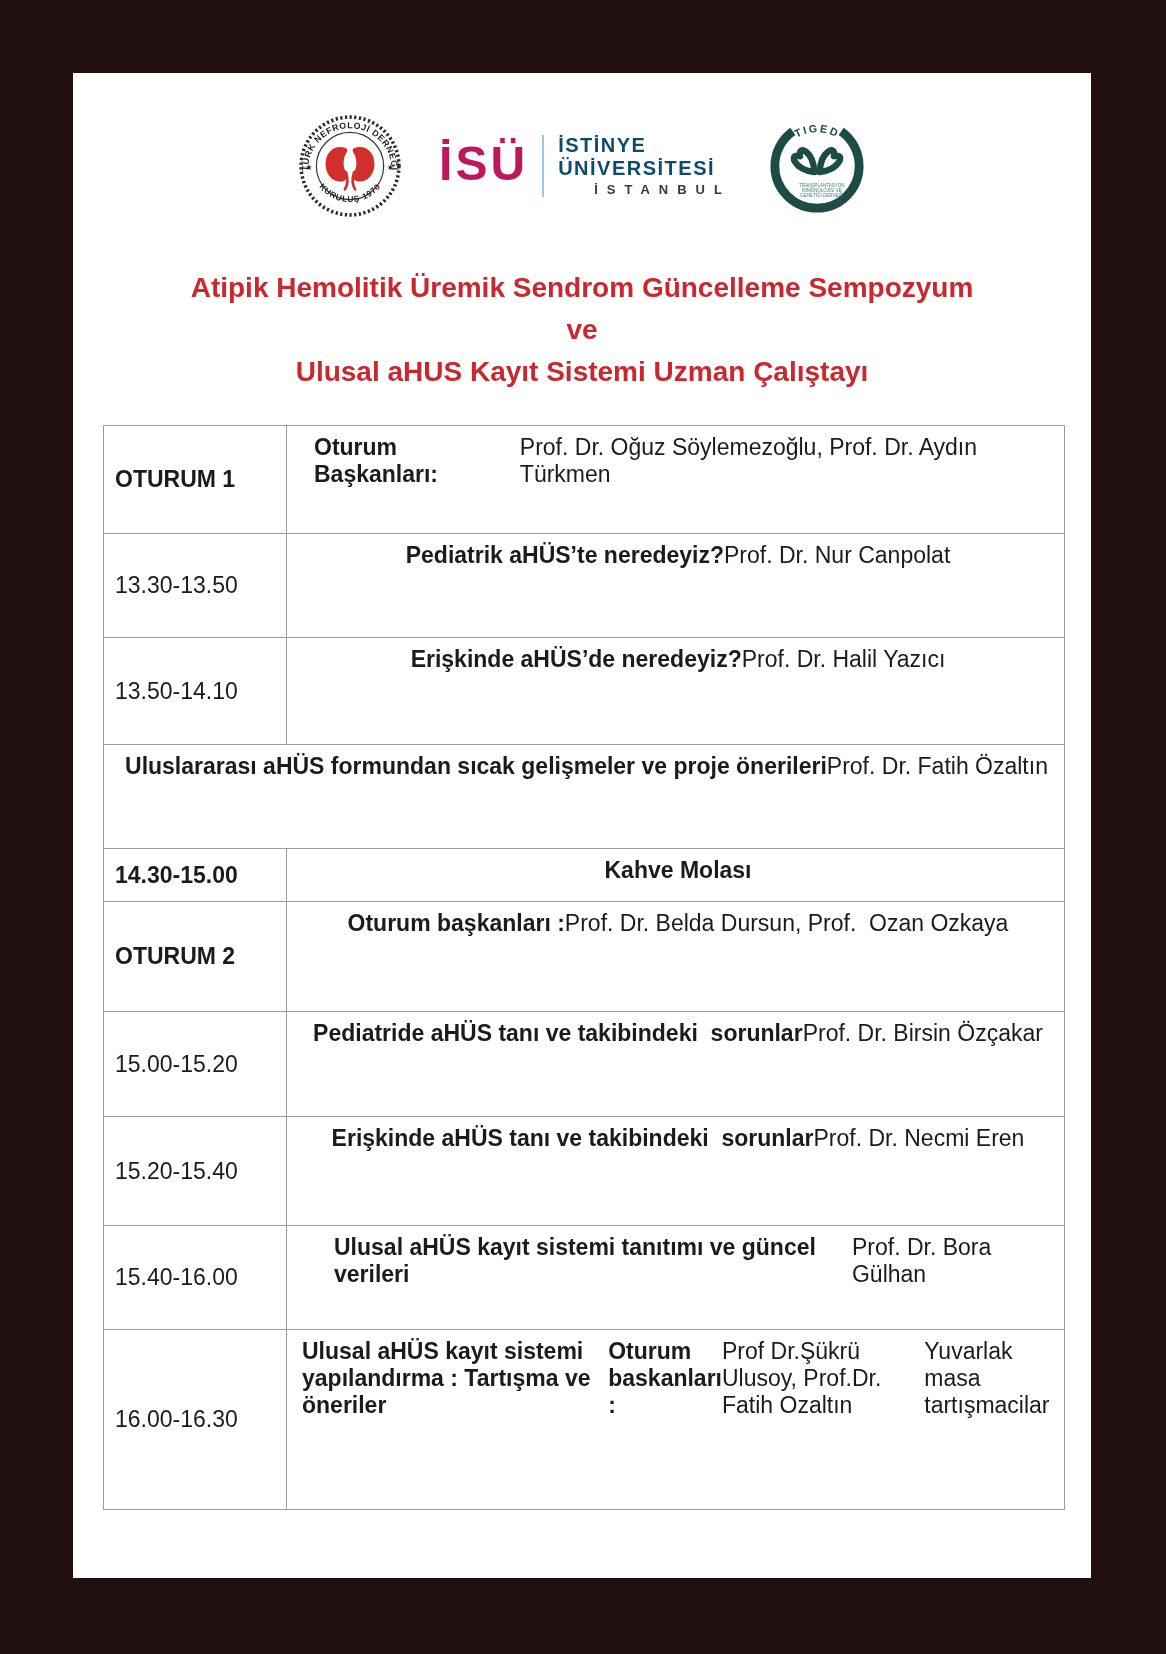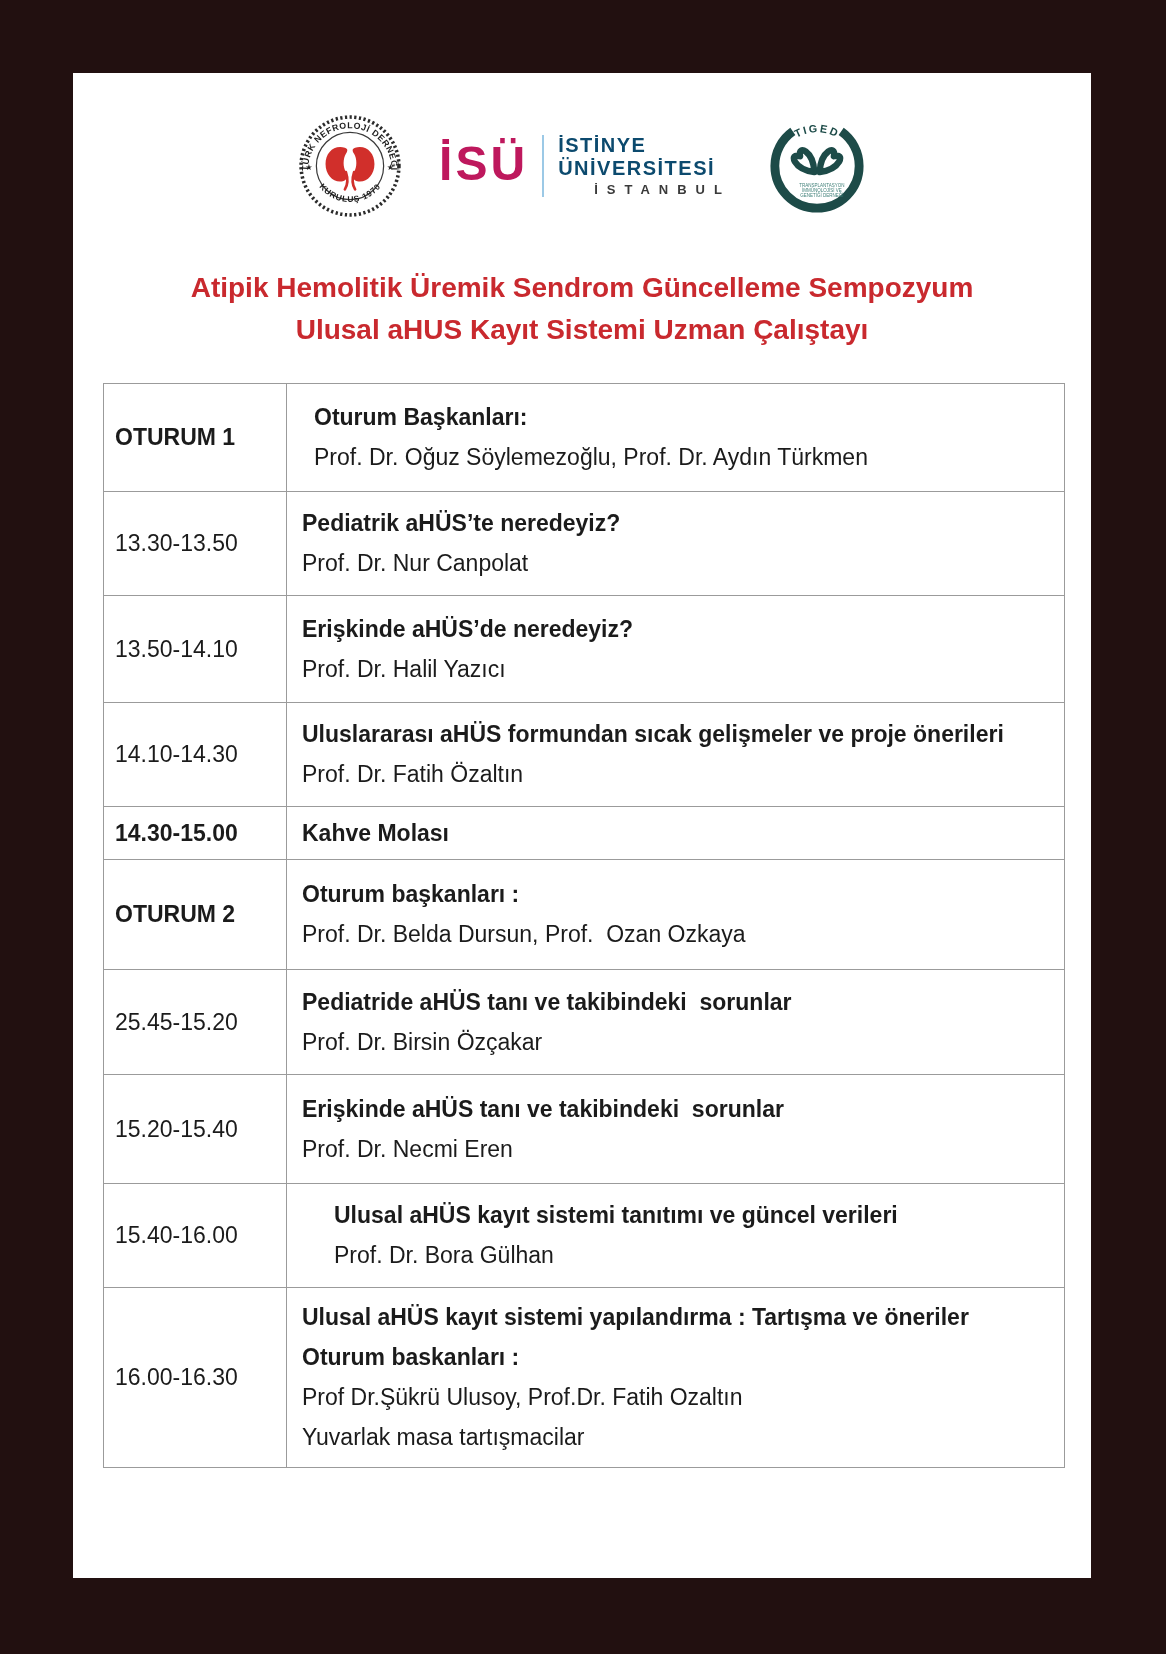--- a/index.html
+++ b/index.html
@@ -48,21 +48,21 @@
   .row:first-child{border-top:none;}
   .cell-time{
     width:183px;min-width:183px;box-sizing:border-box;
     border-right:1px solid #9b9b9b;
     display:flex;align-items:center;
     padding-left:11px;
     font-size:23px;
   }
   .cell-main{
     flex:1;box-sizing:border-box;
-    display:flex;flex-direction:column;justify-content:center;
+    display:flex;flex-direction:row;justify-content:center;
     padding:8px 10px 8px 15px;
     row-gap:13px;
     font-size:23px;
   }
   .t-line{line-height:27px;white-space:pre-wrap;}
   .bold{font-weight:bold;}
 </style>
 </head>
 <body>
 
@@ -122,20 +122,21 @@
       <g fill="#3e7f77" font-size="4.6" text-anchor="middle">
         <text x="56" y="72">TRANSPLANTASYON</text>
         <text x="56" y="77.5">İMMÜNOLOJİSİ VE</text>
         <text x="56" y="83">GENETİĞİ DERNEĞİ</text>
       </g>
     </svg>
   </div>
 
   <div class="title-block">
     <div>Atipik Hemolitik Üremik Sendrom Güncelleme Sempozyum</div>
+    <div>ve</div>
     <div>Ulusal aHUS Kayıt Sistemi Uzman Çalıştayı</div>
   </div>
 
   <div class="schedule">
 
     <div class="row" style="height:107px;gap:12px;">
       <div class="cell-time bold">OTURUM 1</div>
       <div class="cell-main">
         <div class="t-line bold">Oturum Başkanları:</div>
         <div class="t-line">Prof. Dr. Oğuz Söylemezoğlu, Prof. Dr. Aydın Türkmen</div>
@@ -152,21 +153,20 @@
 
     <div class="row" style="height:107px;">
       <div class="cell-time">13.50-14.10</div>
       <div class="cell-main">
         <div class="t-line bold">Erişkinde aHÜS’de neredeyiz?</div>
         <div class="t-line">Prof. Dr. Halil Yazıcı</div>
       </div>
     </div>
 
     <div class="row" style="height:104px;">
-      <div class="cell-time">14.10-14.30</div>
       <div class="cell-main">
         <div class="t-line bold">Uluslararası aHÜS formundan sıcak gelişmeler ve proje önerileri</div>
         <div class="t-line">Prof. Dr. Fatih Özaltın</div>
       </div>
     </div>
 
     <div class="row" style="height:53px;">
       <div class="cell-time bold">14.30-15.00</div>
       <div class="cell-main">
         <div class="t-line bold">Kahve Molası</div>
@@ -175,21 +175,21 @@
 
     <div class="row" style="height:110px;">
       <div class="cell-time bold">OTURUM 2</div>
       <div class="cell-main">
         <div class="t-line bold">Oturum başkanları :</div>
         <div class="t-line">Prof. Dr. Belda Dursun, Prof.  Ozan Ozkaya</div>
       </div>
     </div>
 
     <div class="row" style="height:105px;">
-      <div class="cell-time">25.45-15.20</div>
+      <div class="cell-time">15.00-15.20</div>
       <div class="cell-main">
         <div class="t-line bold">Pediatride aHÜS tanı ve takibindeki  sorunlar</div>
         <div class="t-line">Prof. Dr. Birsin Özçakar</div>
       </div>
     </div>
 
     <div class="row" style="height:109px;">
       <div class="cell-time">15.20-15.40</div>
       <div class="cell-main">
         <div class="t-line bold">Erişkinde aHÜS tanı ve takibindeki  sorunlar</div>

